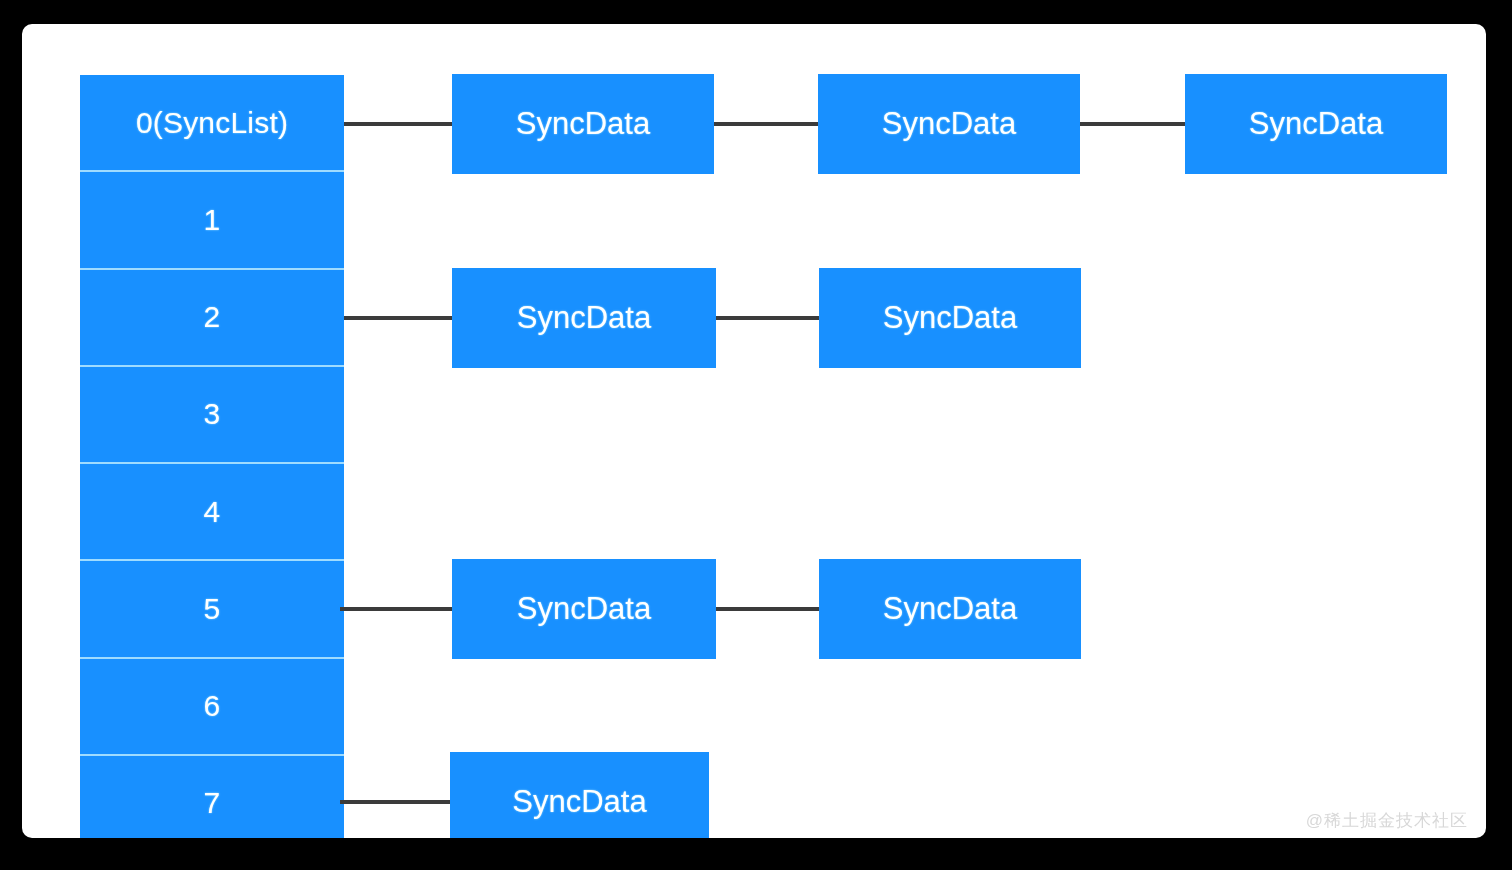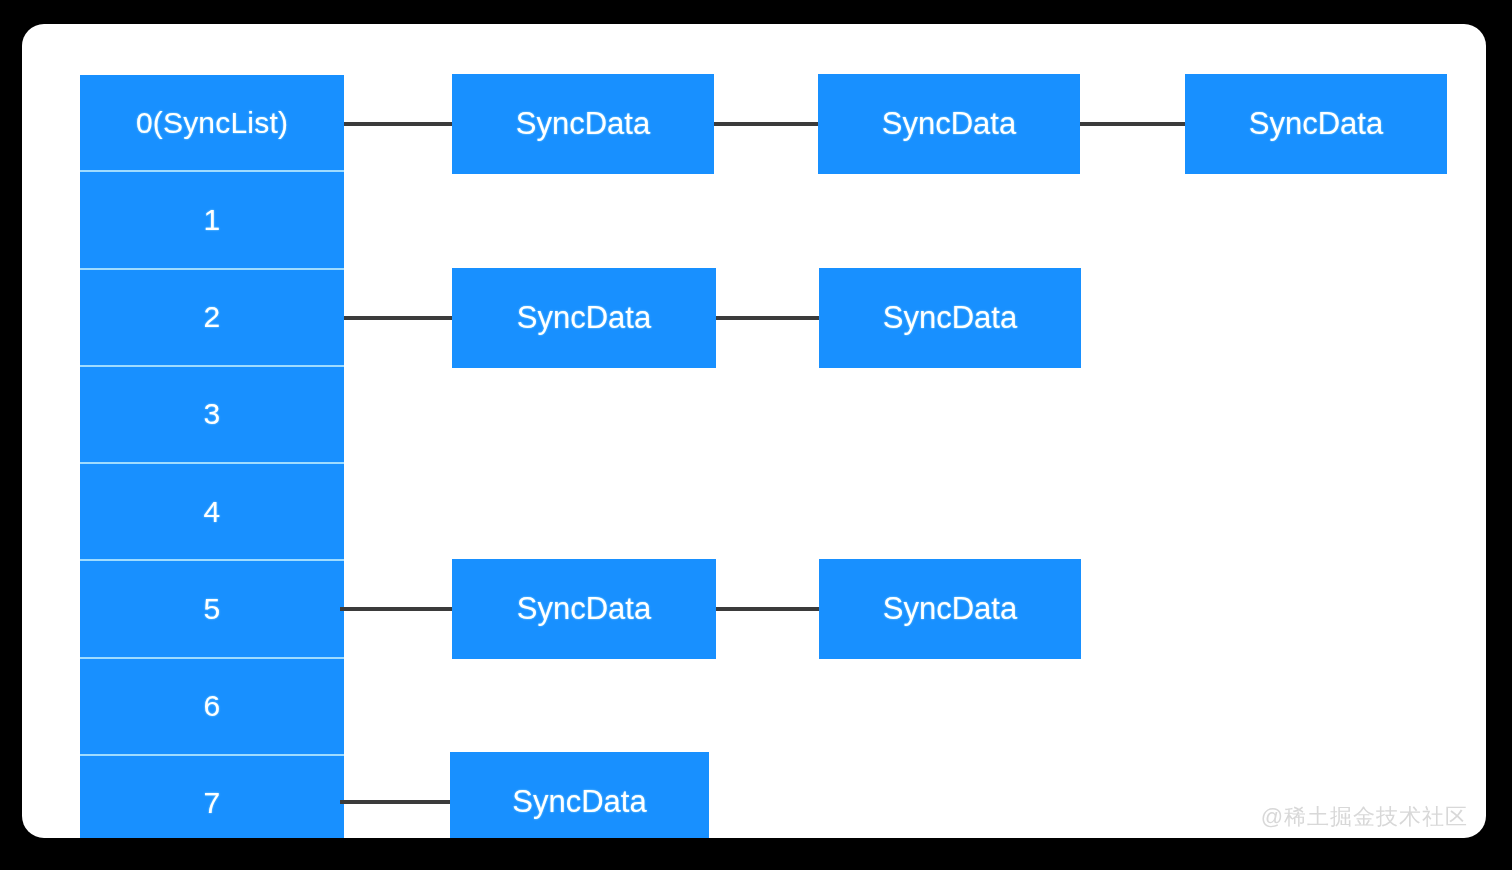--- a/index.html
+++ b/index.html
@@ -22,21 +22,21 @@
   }
 
   
   #card {
     position: absolute;
     left: 22px;
     top: 24px;
     width: 1464px;
     height: 814px;
     background: #ffffff;
-    border-radius: 22px;
+    border-radius: 10px;
     overflow: hidden;
     text-align: right;
   }
 
   
   #bucket-column {
     position: absolute;
     left: 58px;
     top: 51px;
     width: 264px;
@@ -95,21 +95,21 @@
     height: 4px;
     background: #3b3b3b;
     transform: translateY(-50%);
   }
 
   
   #watermark {
     position: absolute;
     right: 18px;
     bottom: 6px;
-    font-size: 22px;
+    font-size: 17px;
     color: #d8d8d8;
     letter-spacing: 1px;
     white-space: nowrap;
   }
 </style>
 </head>
 <body>
 
 <div id="stage">
 

